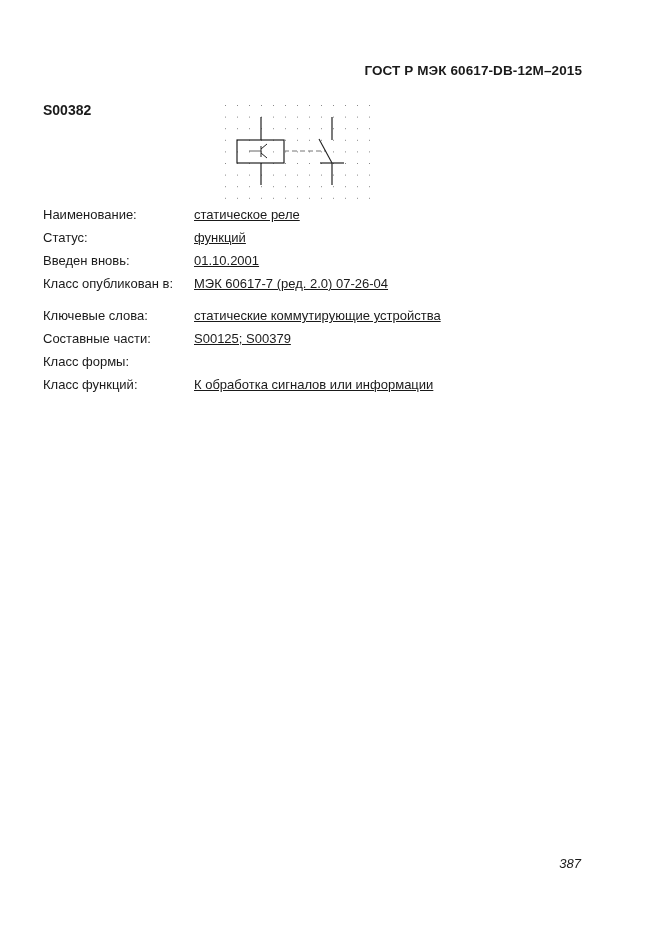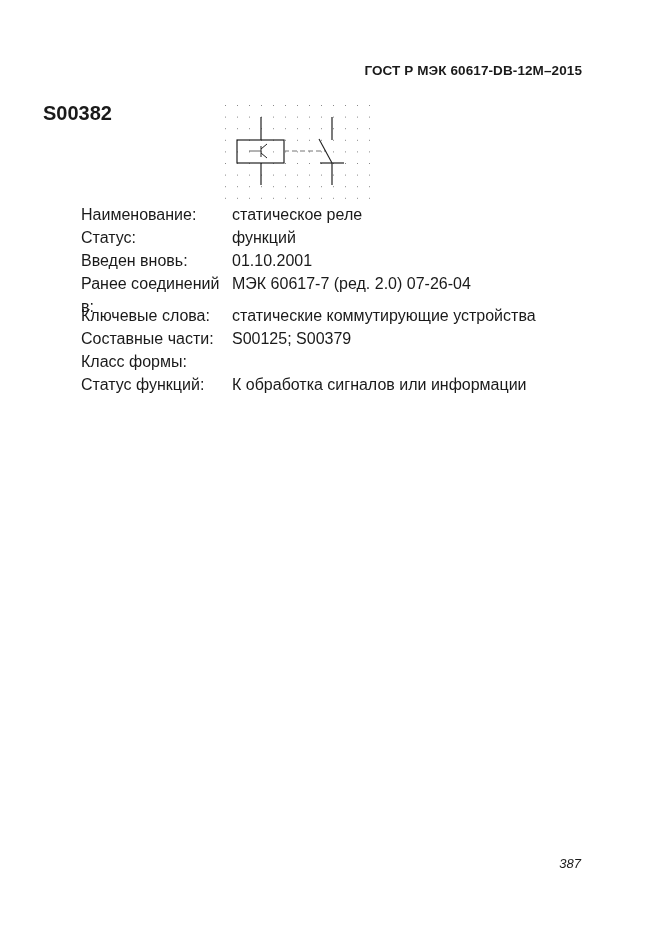--- a/index.html
+++ b/index.html
@@ -1,25 +1,25 @@
 <!DOCTYPE html>
 <html><head>
 <meta charset="utf-8">
 <style>
   html, body { margin: 0; padding: 0; background: #ffffff; }
   body { width: 661px; height: 936px; position: relative; overflow: hidden;
          font-family: "Liberation Sans", sans-serif; color: #1a1a1a; }
   .header { position: absolute; top: 63px; right: 79px; font-weight: bold; font-size: 13.5px; letter-spacing: 0.1px; text-align: right; }
-  .code { position: absolute; top: 102px; left: 43px; font-weight: bold; font-size: 20px; }
+  .code { position: absolute; top: 102px; left: 43px; font-weight: bold; font-size: 14px; }
   .symbol { position: absolute; left: 218px; top: 98px; width: 160px; height: 106px; }
-  .rows { position: absolute; left: 43px; top: 203px; width: 560px; font-size: 16px; margin-left: 38px; }
+  .rows { position: absolute; left: 43px; top: 203px; width: 560px; font-size: 13px; }
   .row { display: flex; height: 23px; line-height: 23px; }
   .row .label { width: 151px; flex: none; }
   .row .value { flex: 1; }
-  .row .value .line { display: block; height: 23px; }
+  .row .value .line { display: block; height: 23px; text-decoration: underline; }
   .gap { height: 9px; }
   .page-number { position: absolute; top: 856px; right: 80px; font-size: 13px; font-style: italic; }
 </style>
 </head>
 <body>
 
 <div class="header">ГОСТ Р МЭК 60617-DB-12M–2015</div>
 
 <div class="code">S00382</div>
 
@@ -177,21 +177,21 @@
           <span class="line">функций</span>
         </div>
       </div>
       <div class="row">
         <div class="label">Введен вновь:</div>
         <div class="value">
           <span class="line">01.10.2001</span>
         </div>
       </div>
       <div class="row">
-        <div class="label">Ранее соединений в:</div>
+        <div class="label">Класс опубликован в:</div>
         <div class="value">
           <span class="line">МЭК 60617-7 (ред. 2.0) 07-26-04</span>
         </div>
       </div>
     </div>
   <div class="gap"></div>
   <div id="group2">
       <div class="row">
         <div class="label">Ключевые слова:</div>
         <div class="value">
@@ -201,21 +201,21 @@
       <div class="row">
         <div class="label">Составные части:</div>
         <div class="value">
           <span class="line">S00125; S00379</span>
         </div>
       </div>
       <div class="row">
         <div class="label">Класс формы:</div>
       </div>
       <div class="row">
-        <div class="label">Статус функций:</div>
+        <div class="label">Класс функций:</div>
         <div class="value">
           <span class="line">К обработка сигналов или информации</span>
         </div>
       </div>
     </div>
 </div>
 
 <div class="page-number">387</div>
 
 </body></html>

